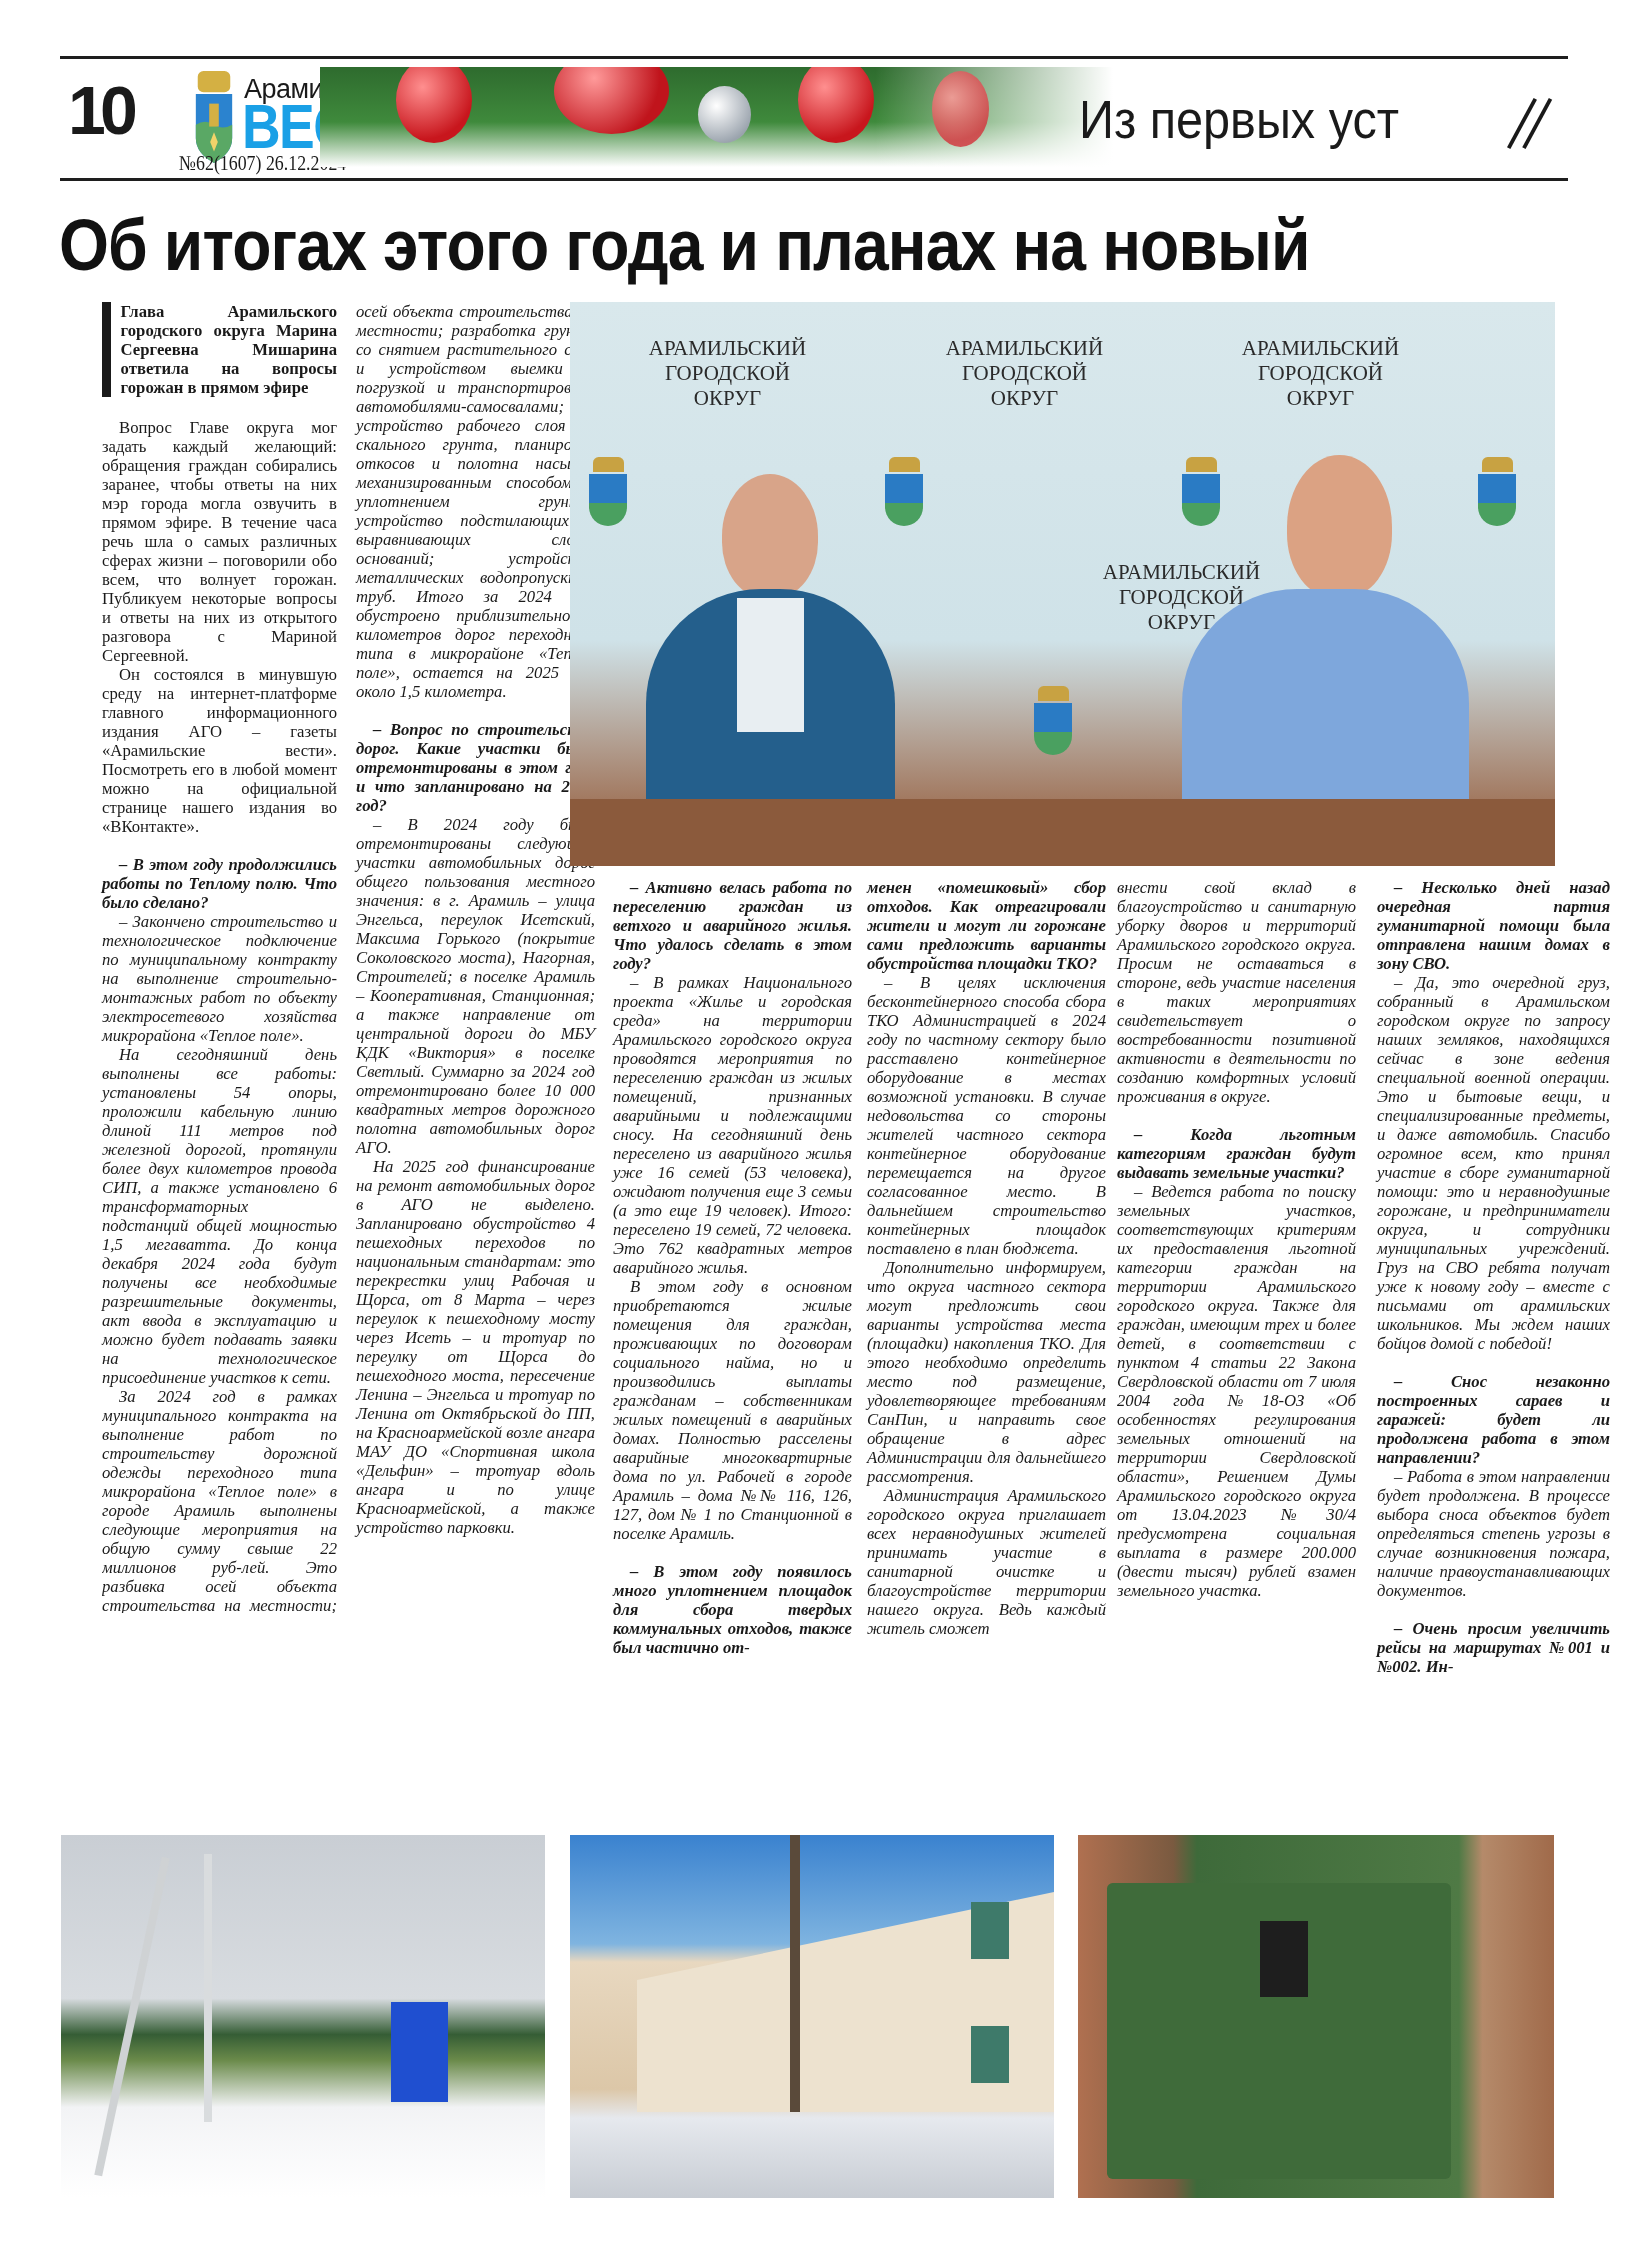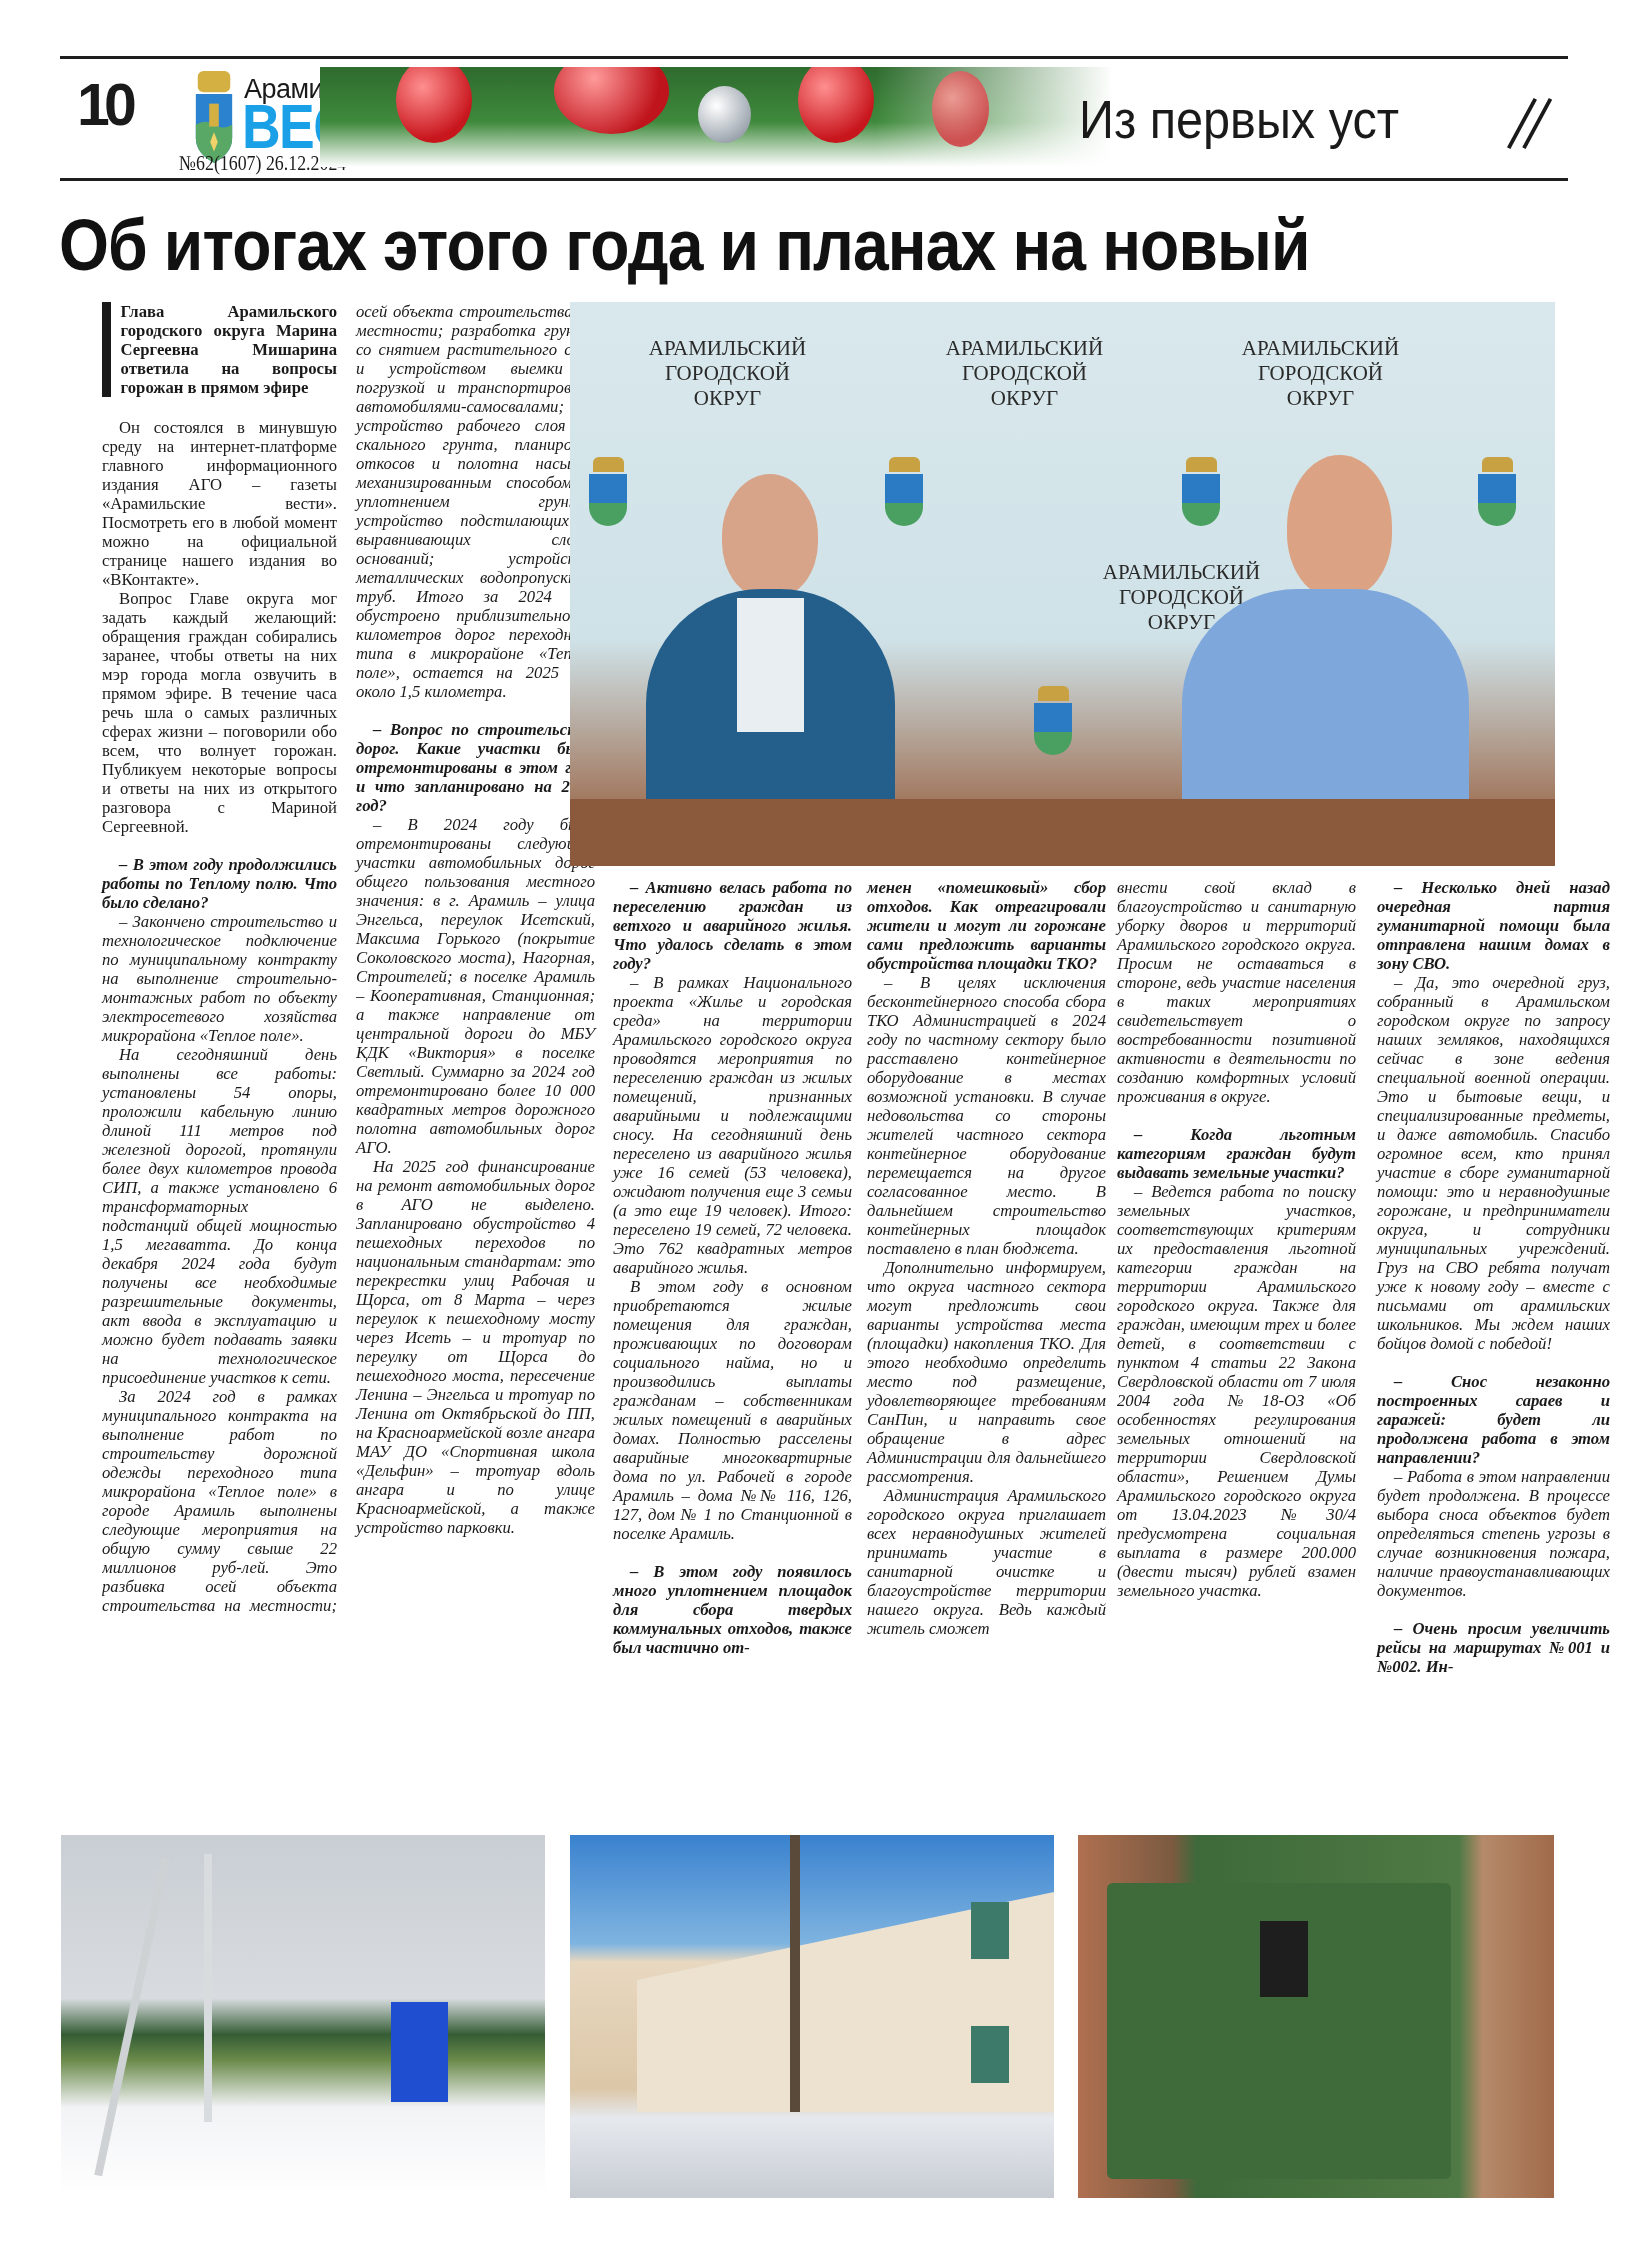--- a/index.html
+++ b/index.html
@@ -1,19 +1,19 @@
 <!DOCTYPE html>
 <html><head>
 <meta charset="utf-8">
 <style>
   html, body { margin:0; padding:0; background:#ffffff; }
   body { width:1626px; height:2259px; position:relative; overflow:hidden; color:#1a1a1a; }
   .rule { position:absolute; left:60px; width:1508px; height:2.9px; background:#1e1e1e; }
   .masthead { position:absolute; left:60px; top:59px; width:1508px; height:115px; }
-  .page-num { position:absolute; left:17px; top:17px; font-family:"Liberation Sans", sans-serif; font-weight:bold; font-size:59px; letter-spacing:-5.7px; line-height:1; color:#1a1a1a; }
+  .page-num { position:absolute; left:8px; top:17px; font-family:"Liberation Sans", sans-serif; font-weight:bold; font-size:68px; letter-spacing:-5.7px; line-height:1; color:#1a1a1a; }
   .crest { position:absolute; left:132px; top:11.5px; width:44px; height:115px; }
   .brand-top { position:absolute; left:184px; top:15.3px; font-family:"Liberation Sans", sans-serif; font-size:27px; color:#1a1a1a; letter-spacing:-0.5px; }
   .brand-main { position:absolute; left:182px; top:36px; font-family:"Liberation Sans", sans-serif; font-weight:bold; font-size:63px; color:#1aa0e6; letter-spacing:-1.9px; line-height:1; transform:scaleX(0.85); transform-origin:left; }
   .issue { position:absolute; left:119px; top:92px; font-family:"Liberation Serif", serif; font-size:21px; color:#1a1a1a; transform:scaleX(0.85); transform-origin:left; }
   .banner { position:absolute; left:260px; top:7.6px; width:793px; height:100px; overflow:hidden;
     background: linear-gradient(90deg, rgba(255,255,255,0) 0%, rgba(255,255,255,0) 70%, #ffffff 100%), linear-gradient(180deg, #2e6b2e 0%, #3f8a3c 55%, #ffffff 100%); }
   .ball { position:absolute; border-radius:50%; }
   .section-title { position:absolute; left:1019px; top:29px; font-family:"Liberation Sans", sans-serif; font-size:54px; color:#1a1a1a; transform:scaleX(0.9); transform-origin:left; }
   .slashes { position:absolute; left:1443px; top:36px; width:57px; height:57px; }
   .headline { position:absolute; left:59px; top:203px; font-family:"Liberation Sans", sans-serif; font-weight:bold; font-size:73px; letter-spacing:-1px; color:#111; white-space:nowrap; transform:scaleX(0.88); transform-origin:left; }
@@ -62,22 +62,22 @@
     <line x1="6" y1="56" x2="34" y2="4" stroke="#1a1a1a" stroke-width="4"></line>
     <line x1="22" y1="56" x2="50" y2="4" stroke="#1a1a1a" stroke-width="4"></line>
   </svg>
 </div>
 <div class="rule" style="top:178px;"></div>
 
 <h1 class="headline" style="margin:0;">Об итогах этого года и планах на новый</h1>
 
 <div class="col" style="left:61px; top:302px; width:235px; font-family:'Liberation Serif', serif;">
   <p class="lead">Глава Арамильского городского округа Марина Сергеевна Мишарина ответила на вопросы горожан в прямом эфире</p>
+  <p>Вопрос Главе округа мог задать каждый желающий: обращения граждан собирались заранее, чтобы ответы на них мэр города могла озвучить в прямом эфире. В течение часа речь шла о самых различных сферах жизни – поговорили обо всем, что волнует горожан. Публикуем некоторые вопросы и ответы на них из открытого разговора с Мариной Сергеевной.</p>
   <p>Он состоялся в минувшую среду на интернет-платформе главного информационного издания АГО – газеты «Арамильские вести». Посмотреть его в любой момент можно на официальной странице нашего издания во «ВКонтакте».</p>
-  <p>Вопрос Главе округа мог задать каждый желающий: обращения граждан собирались заранее, чтобы ответы на них мэр города могла озвучить в прямом эфире. В течение часа речь шла о самых различных сферах жизни – поговорили обо всем, что волнует горожан. Публикуем некоторые вопросы и ответы на них из открытого разговора с Мариной Сергеевной.</p>
   <p class="q">– В этом году продолжились работы по Теплому полю. Что было сделано?</p>
   <p class="a">– Закончено строительство и технологическое подключение по муниципальному контракту на выполнение строительно-монтажных работ по объекту электросетевого хозяйства микрорайона «Теплое поле».</p>
   <p class="a">На сегодняшний день выполнены все работы: установлены 54 опоры, проложили кабельную линию длиной 111 метров под железной дорогой, протянули более двух километров провода СИП, а также установлено 6 трансформаторных подстанций общей мощностью 1,5 мегаватта. До конца декабря 2024 года будут получены все необходимые разрешительные документы, акт ввода в эксплуатацию и можно будет подавать заявки на технологическое присоединение участков к сети.</p>
   <p class="a" style="max-height:226px;overflow:hidden;">За 2024 год в рамках муниципального контракта на выполнение работ по строительству дорожной одежды переходного типа микрорайона «Теплое поле» в городе Арамиль выполнены следующие мероприятия на общую сумму свыше 22 миллионов руб-лей. Это разбивка осей объекта строительства на местности; разработка грунта со снятием растительного слоя и устройством выемки с погрузкой и транспортировкой автомобилями-самосвалами; устройство рабочего слоя из скального грунта, планировка откосов и полотна насыпей механизированным способом и уплотнением грунта; устройство подстилающих и выравнивающих слоев-оснований; устройство металлических водопропускных труб. Итого за 2024 год обустроено приблизительно 5 километров дорог переходного типа в микрорайоне «Теплое поле», остается на 2025 год около 1,5 километра.</p>
 </div>
 
 <div class="col" style="left:315px; top:302px; width:239px;">
   <p class="a" style="text-indent:0;">осей объекта строительства на местности; разработка грунта со снятием растительного слоя и устройством выемки с погрузкой и транспортировкой автомобилями-самосвалами; устройство рабочего слоя из скального грунта, планировка откосов и полотна насыпей механизированным способом и уплотнением грунта; устройство подстилающих и выравнивающих слоев-оснований; устройство металлических водопропускных труб. Итого за 2024 год обустроено приблизительно 5 километров дорог переходного типа в микрорайоне «Теплое поле», остается на 2025 год около 1,5 километра.</p>
   <p class="q">– Вопрос по строительству дорог. Какие участки были отремонтированы в этом году и что запланировано на 2025 год?</p>
   <p class="a">– В 2024 году были отремонтированы следующие участки автомобильных дорог общего пользования местного значения: в г. Арамиль – улица Энгельса, переулок Исетский, Максима Горького (покрытие Соколовского моста), Нагорная, Строителей; в поселке Арамиль – Кооперативная, Станционная; а также направление от центральной дороги до МБУ КДК «Виктория» в поселке Светлый. Суммарно за 2024 год отремонтировано более 10 000 квадратных метров дорожного полотна автомобильных дорог АГО.</p>

